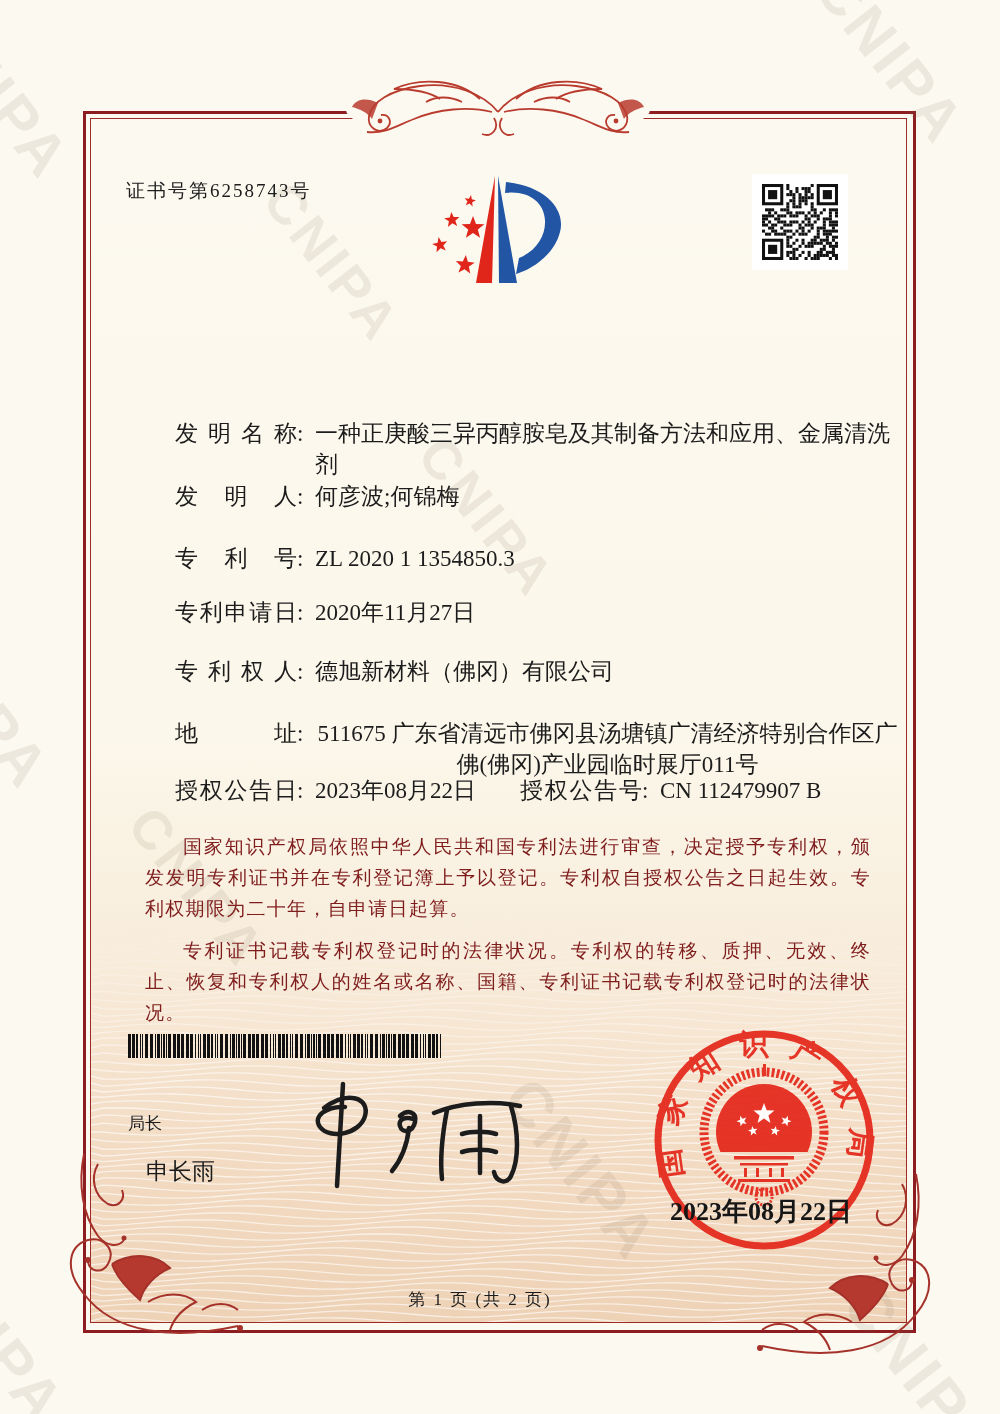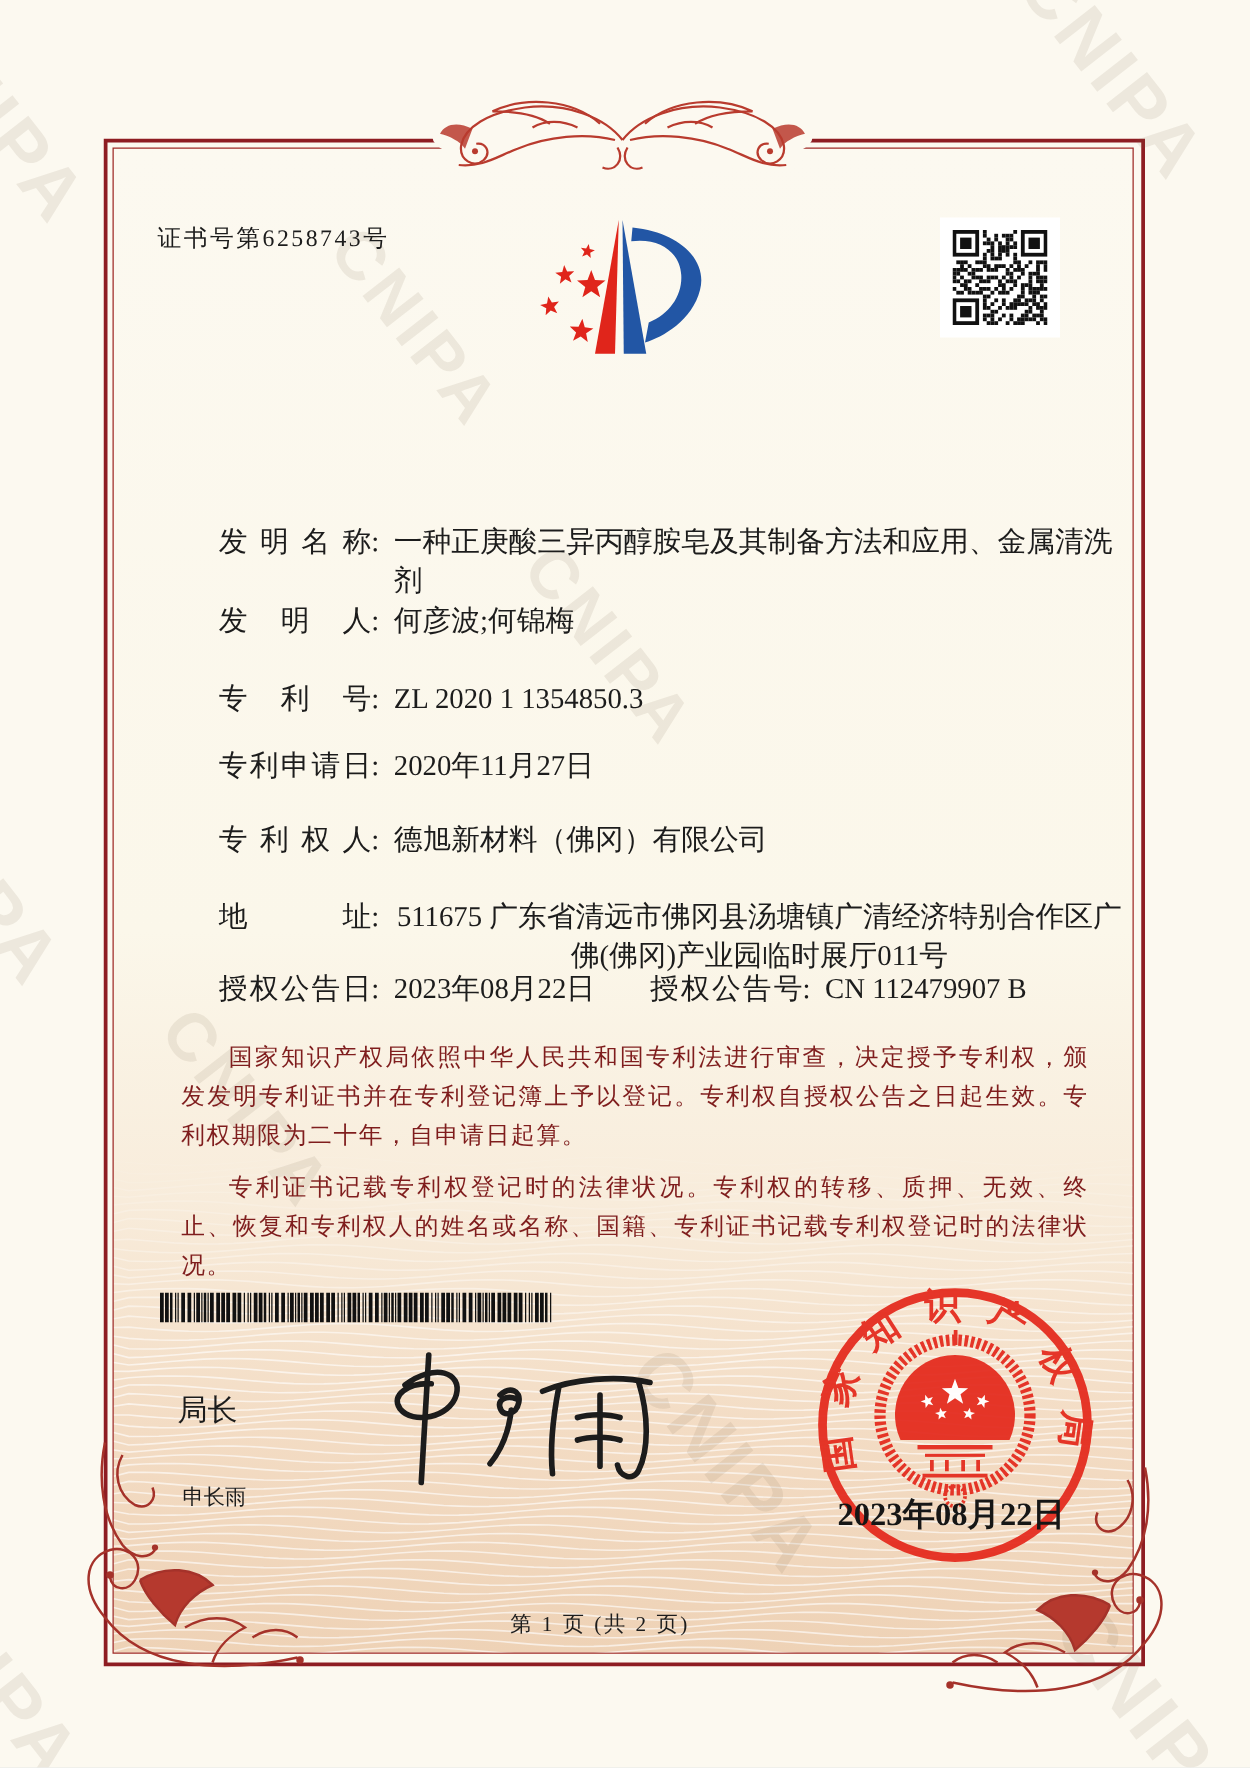--- a/index.html
+++ b/index.html
@@ -28,22 +28,22 @@
   .frow{position:absolute;left:14px;width:745px;line-height:31px;margin-left:16px;}
   .lbl{display:inline-block;width:122px;text-align:justify;text-align-last:justify;vertical-align:top;}
   .colon{display:inline-block;width:18px;vertical-align:top;}
   .val{display:inline-block;vertical-align:top;}
   .addr .val{width:585px;line-height:31px;text-align:center;}
   .grp2{position:absolute;left:345px;top:0;}
   .paras{left:145px;top:831px;width:726px;font-size:19px;line-height:31px;letter-spacing:1.3px;
          text-align:justify;color:#7f1d1d;}
   .paras p{margin:0 0 11px 0;text-indent:2em;}
   .barcode{left:128px;top:1034px;}
-  .sig-role{left:142px;top:1112px;font-size:24px;font-family:Liberation Serif, serif;}
-  .sig-name{left:146px;top:1156px;font-size:17px;font-family:"Liberation Sans","DejaVu Sans",sans-serif;margin-top:30px;}
+  .sig-role{left:128px;top:1112px;font-size:17px;font-family:Liberation Serif, serif;}
+  .sig-name{left:146px;top:1156px;font-size:23px;font-family:"Liberation Sans","DejaVu Sans",sans-serif;}
   .signature{left:296px;top:1076px;z-index:4;}
   .seal{left:650px;top:1026px;z-index:4;}
   .page-ind{left:280px;top:1288px;width:400px;text-align:center;font-size:17px;letter-spacing:2px;}
   .footer-note{left:280px;top:1342px;width:400px;text-align:center;font-size:20px;letter-spacing:3px;}
   
   .orn{position:absolute;z-index:5;}
   .orn-top{left:337px;top:72px;}
   .orn-bl{left:52px;top:1142px;}
   .orn-br{left:728px;top:1162px;transform:scaleX(-1);}
 </style>

